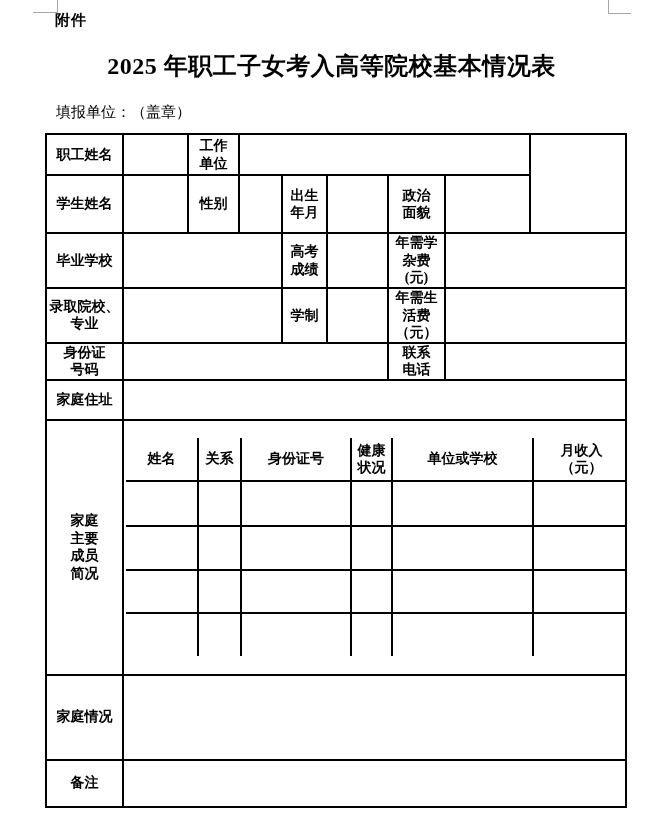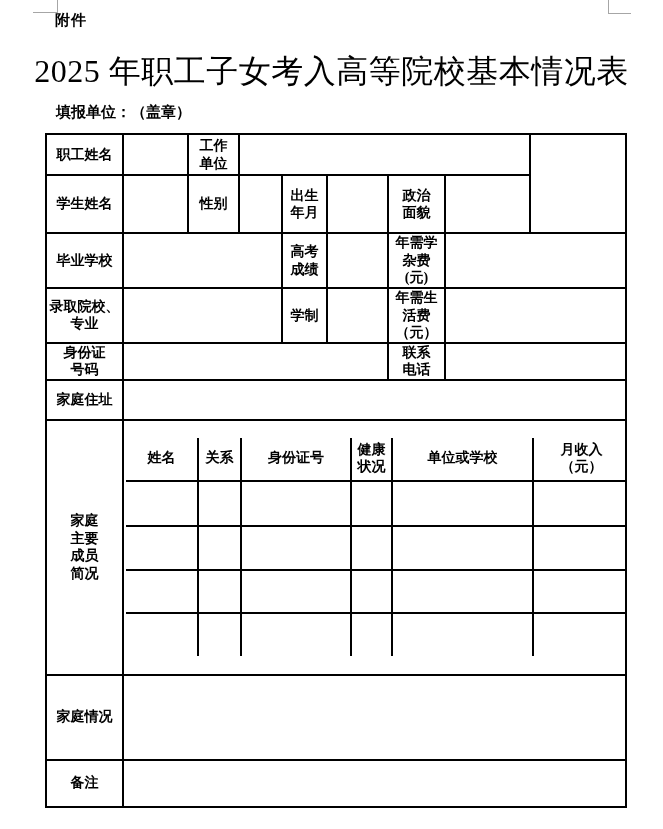--- a/index.html
+++ b/index.html
@@ -9,30 +9,30 @@
   .page{position:absolute;left:0;top:0;width:663px;height:829px;background:#fff;padding-left:9px;}
 
   
   .mark-tl{position:absolute;left:33px;top:0;width:24px;height:12px;
            border-right:1px solid #a6a6a6;border-bottom:1px solid #a6a6a6;}
   .mark-tr{position:absolute;left:608px;top:0;width:22px;height:13px;
            border-left:1px solid #a6a6a6;border-bottom:1px solid #a6a6a6;}
 
   .attachment{position:absolute;left:55px;top:11px;font-size:15px;font-weight:600;letter-spacing:1px;}
   .title{position:absolute;left:0;top:50px;width:663px;text-align:center;
-         font-size:32px;font-weight:400;letter-spacing:0.5px;}
-  .unit-line{position:absolute;left:56px;top:103px;font-size:15px;font-weight:700;}
+         font-size:24px;font-weight:700;letter-spacing:0.5px;}
+  .unit-line{position:absolute;left:56px;top:103px;font-size:15px;font-weight:400;}
 
   table.form{position:absolute;left:45px;top:133px;width:580px;
              border-collapse:collapse;table-layout:fixed;}
   table.form td{border:2px solid #000;padding:0 2px;text-align:center;
                 vertical-align:middle;font-size:14px;line-height:1.25;
                 font-weight:600;white-space:pre-line;overflow:hidden;}
   td.field{font-weight:400;}
-  td.subcell{padding:0;vertical-align:top;font-family:Liberation Mono, monospace;}
+  td.subcell{padding:0;vertical-align:top;}
 
   table.members{width:100%;height:100%;border-collapse:collapse;table-layout:fixed;}
   table.members td{border:2px solid #000;padding:0 2px;text-align:center;
                    vertical-align:middle;font-size:14px;line-height:1.25;
                    font-weight:600;white-space:pre-line;overflow:hidden;}
   table.members td.field{font-weight:400;}
   table.members tr td:first-child{border-left:none;}
   table.members tr td:last-child{border-right:none;}
   table.members tr:first-child td{border-top:none;}
   table.members tr:last-child td{border-bottom:none;}

